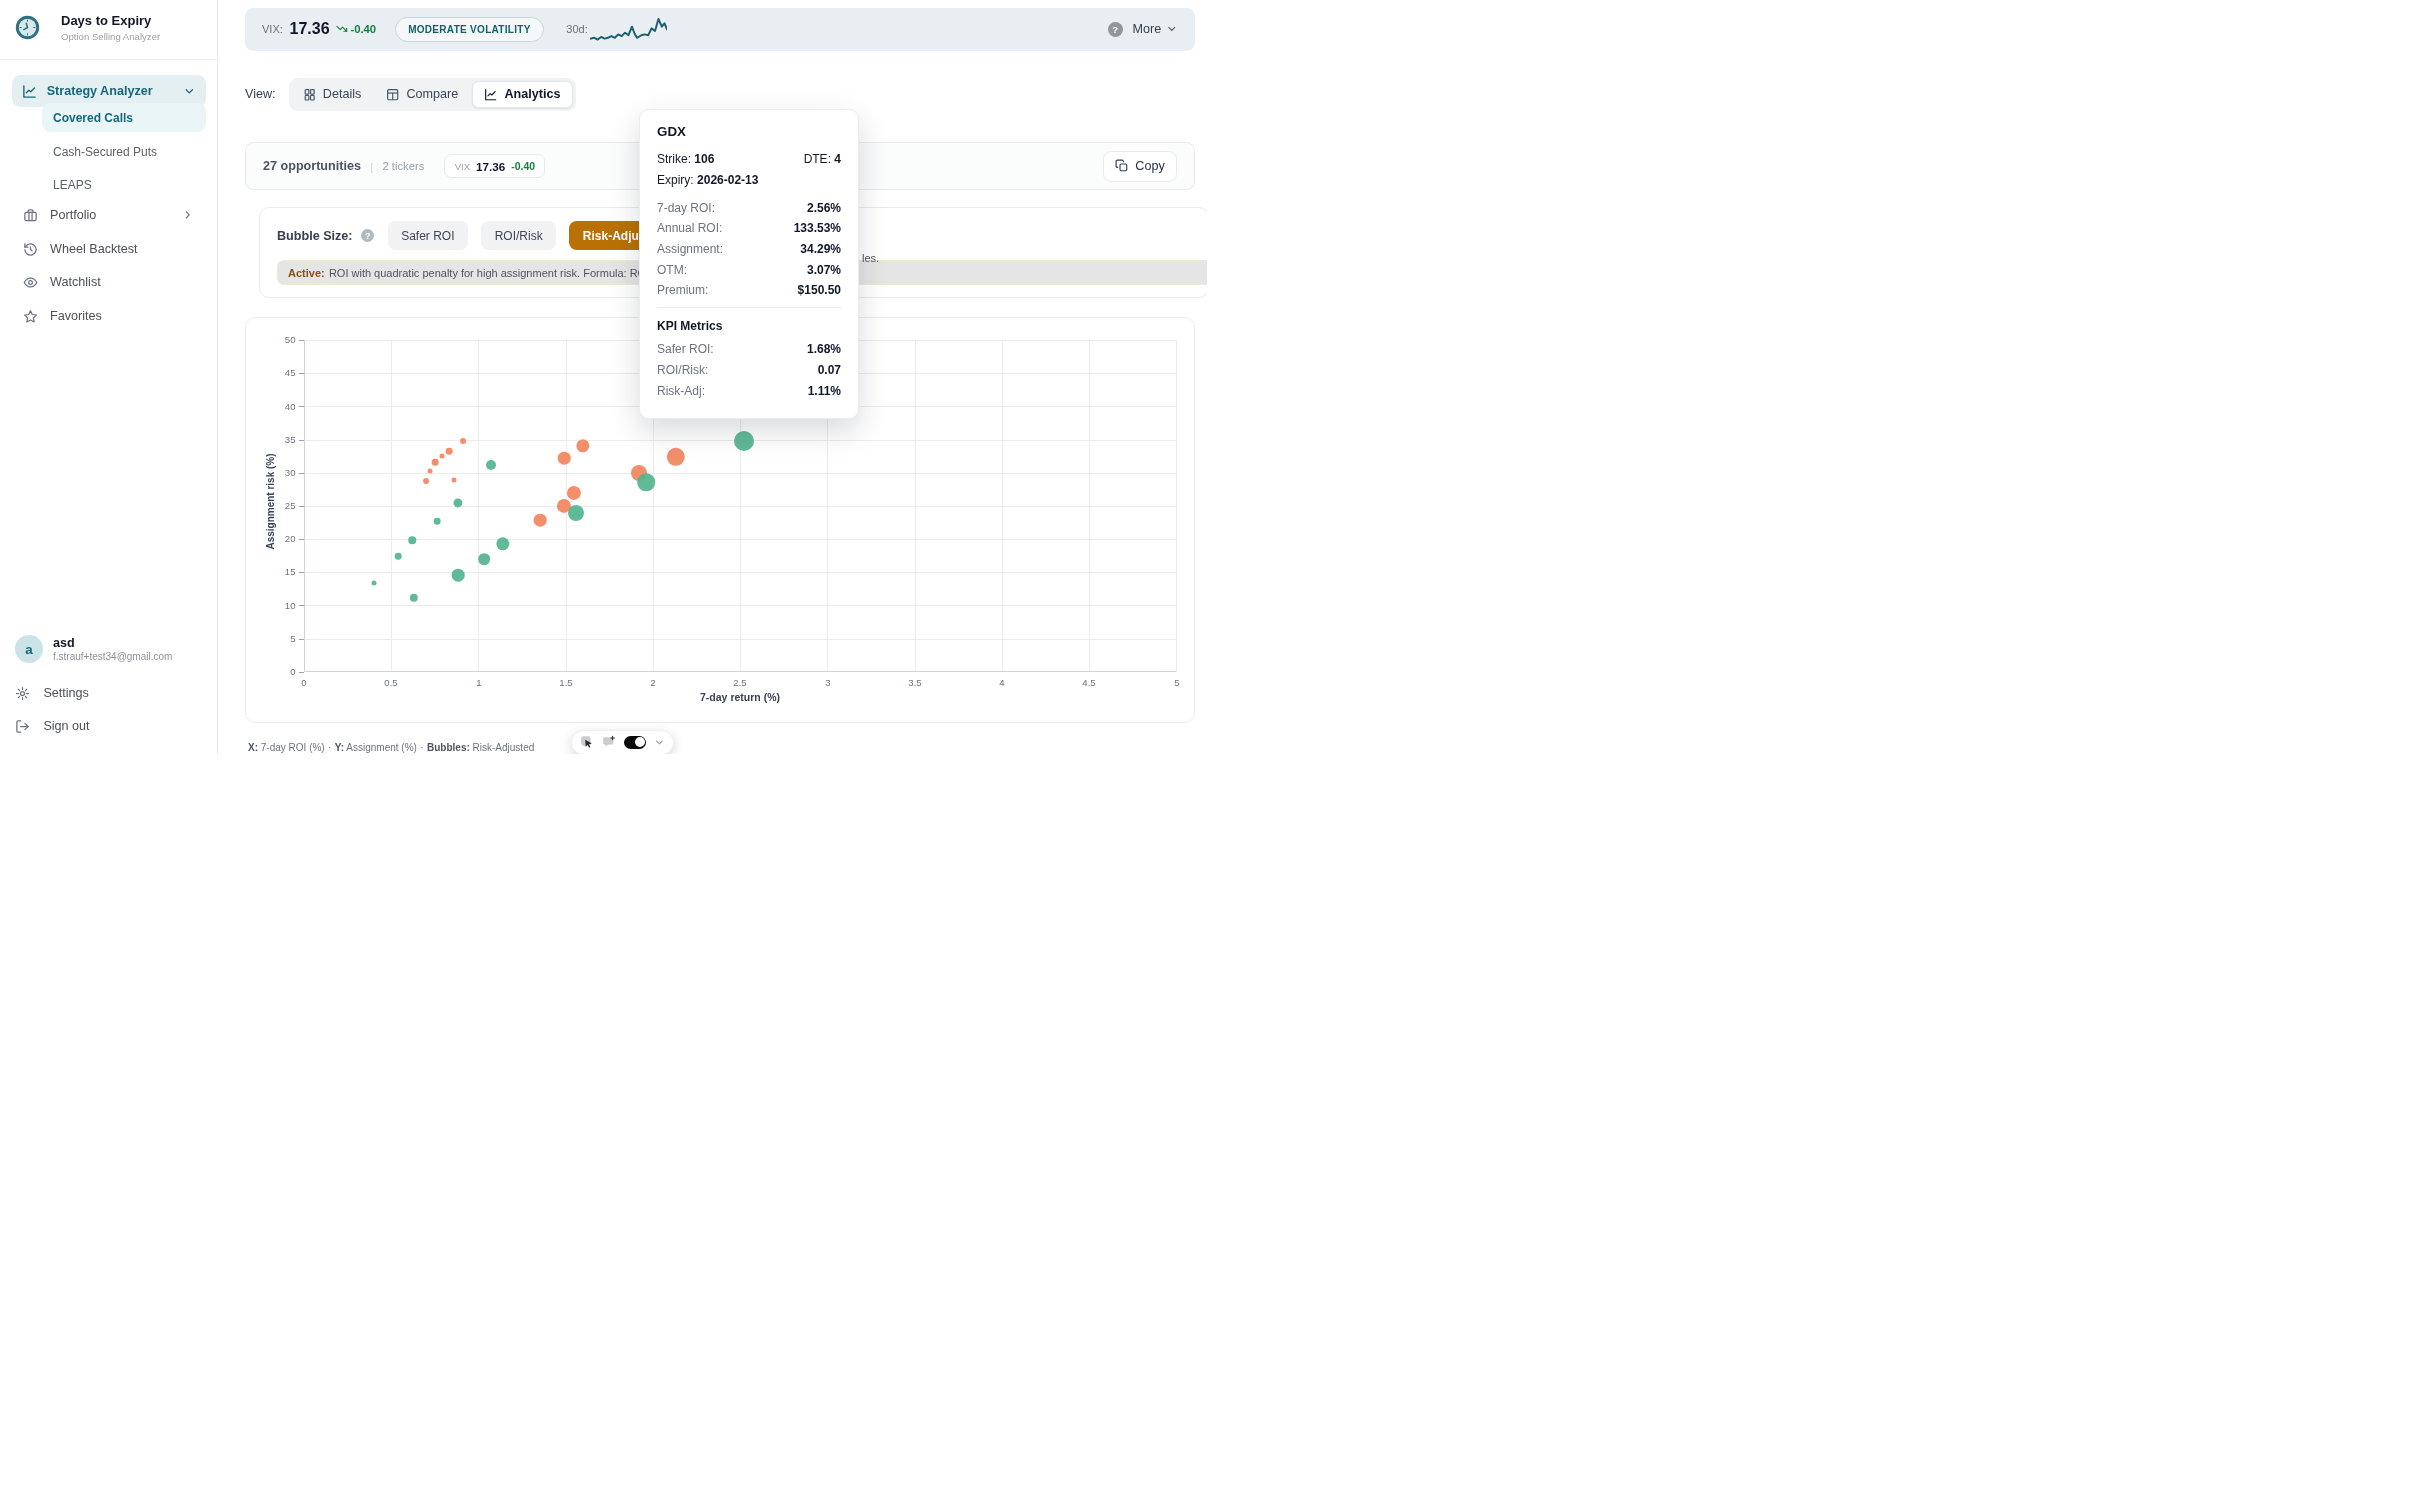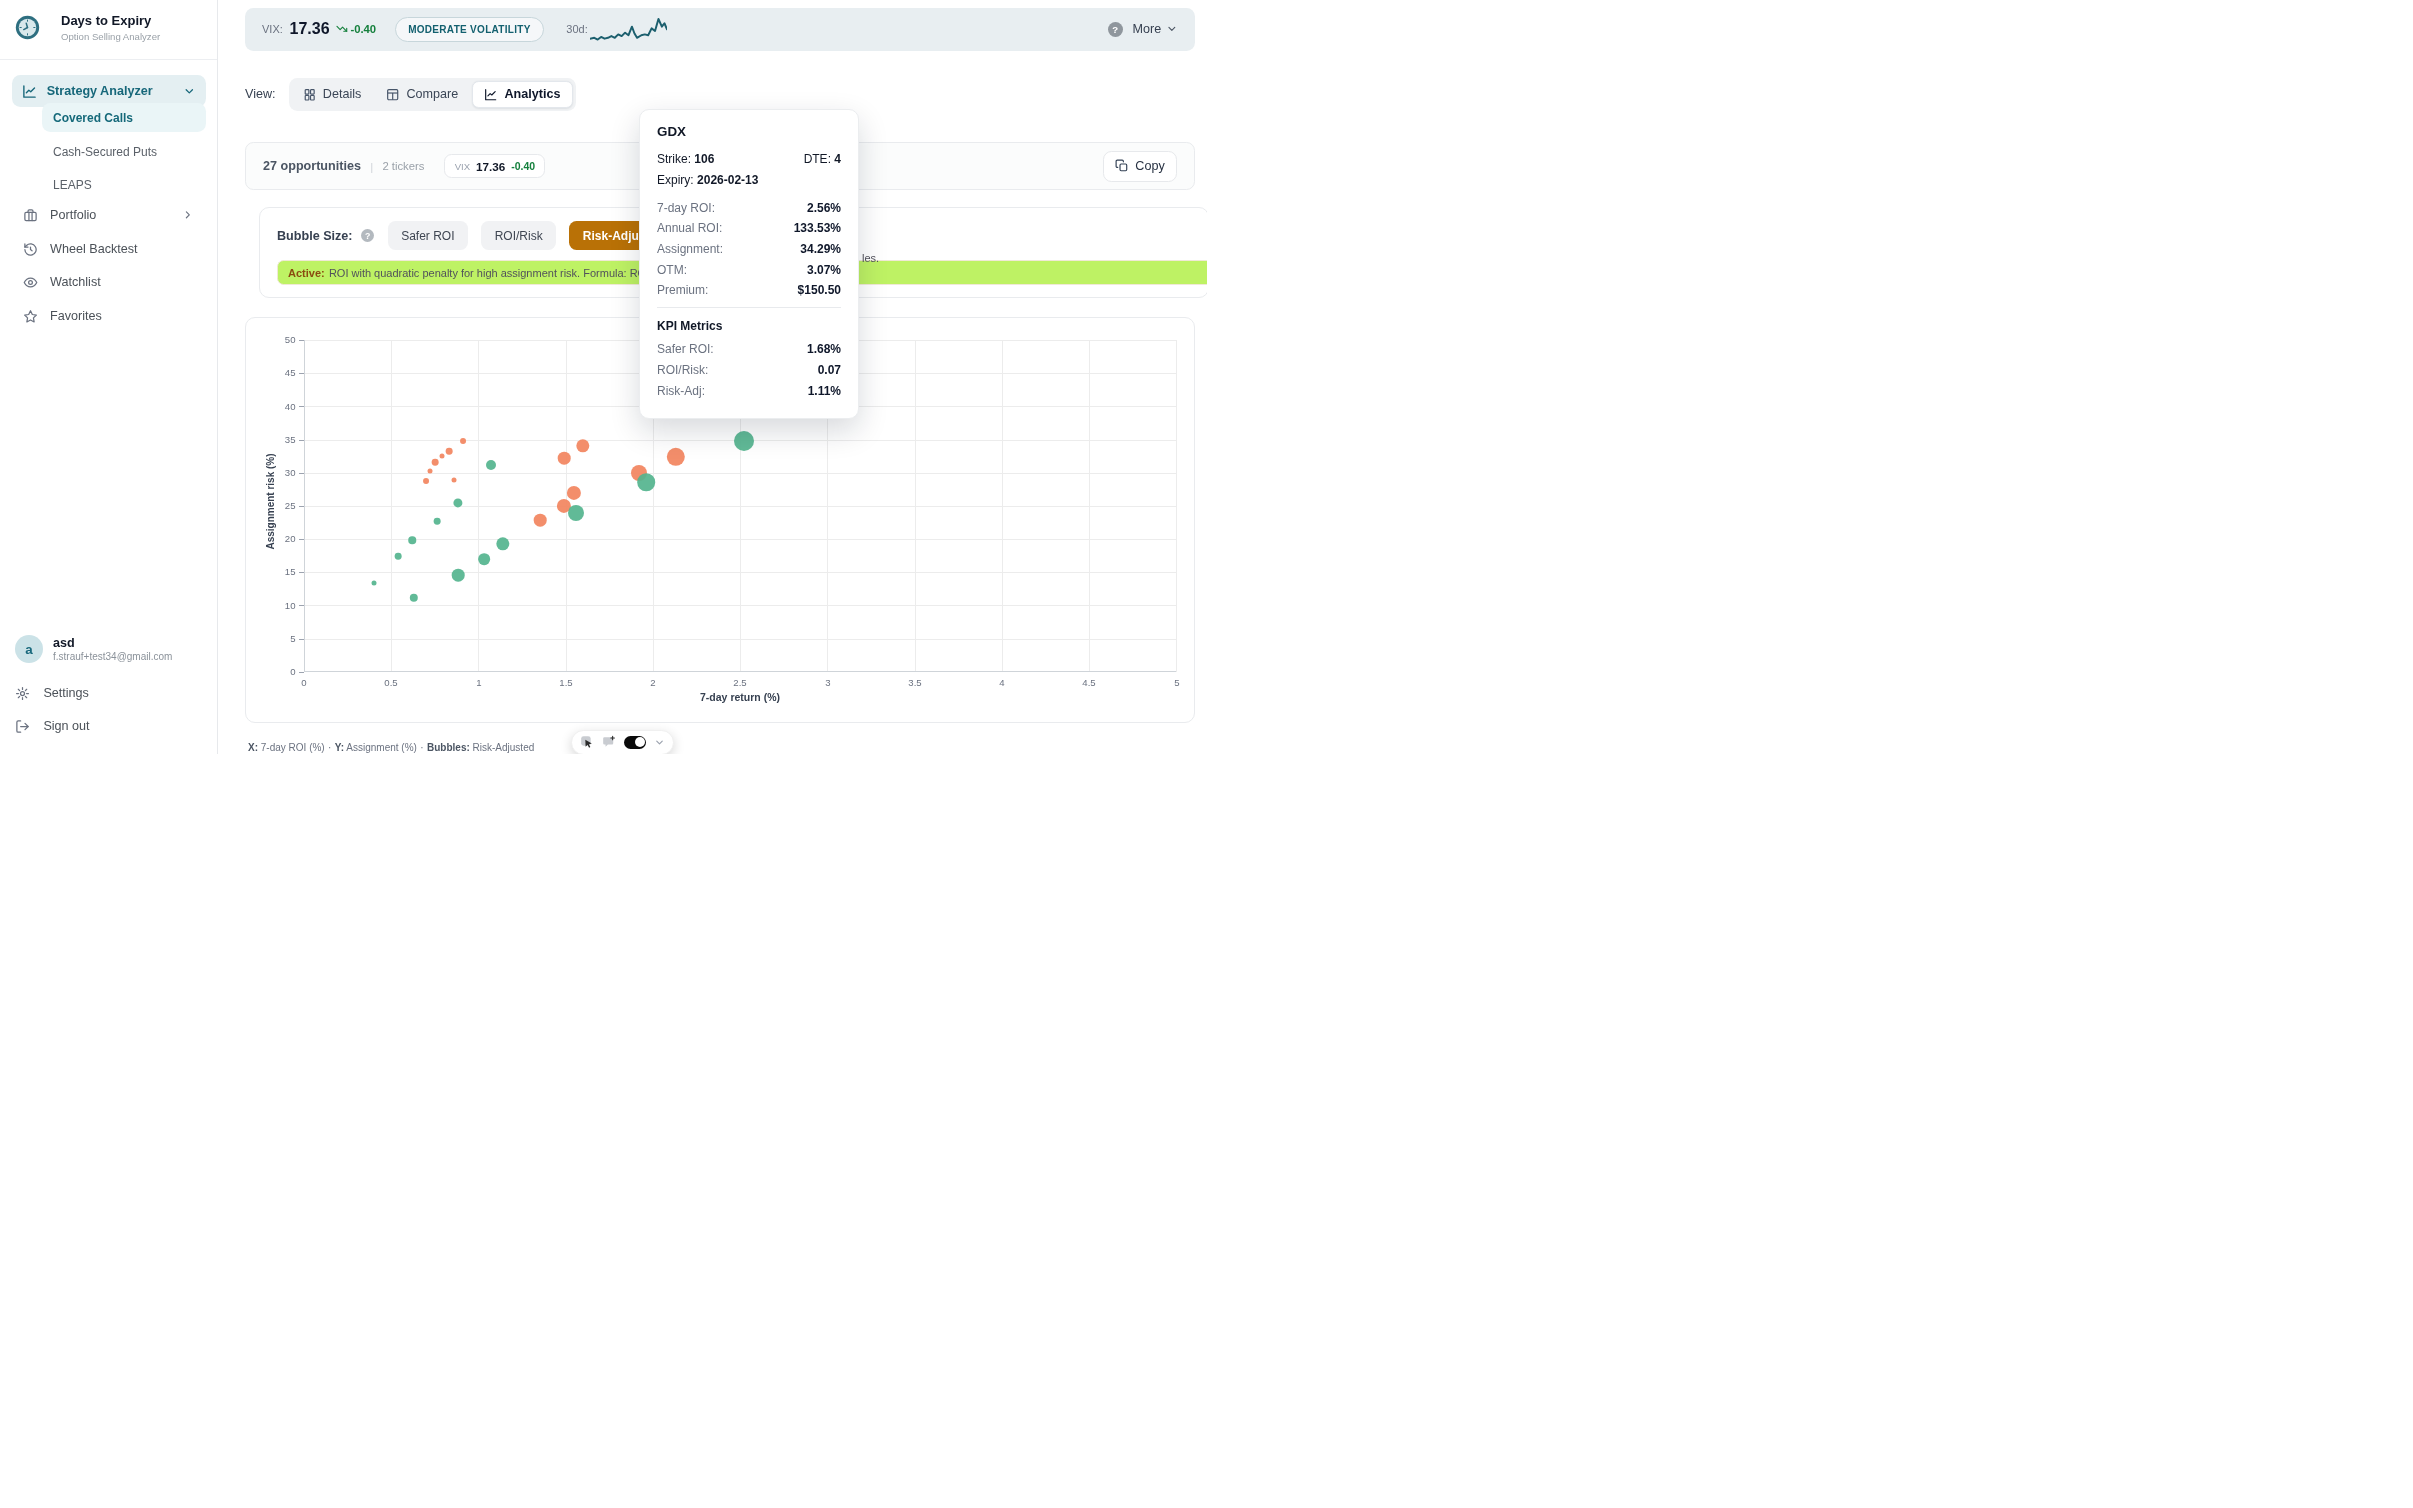--- a/index.html
+++ b/index.html
@@ -52,21 +52,21 @@
   .vix-pill .k { font-size:9.6px; color:#9ca3af; }
   .vix-pill .v { font-size:11.7px; font-weight:700; color:#111827; }
   .vix-pill .c { font-size:10.5px; font-weight:600; color:#15803d; }
   .copy-btn { margin-left:auto; width:74px; height:31px; background:#fff; border:0.8px solid #e7e9ec; border-radius:8.4px; display:flex; align-items:center; justify-content:center; gap:6.7px; font-size:12.6px; color:#273142; cursor:pointer; }
 
   .bubble-card { position:absolute; left:231px; top:207px; width:950px; height:91px; background:#fff; border:0.8px solid #e9ebee; border-radius:10px;margin-left:28px; }
   .bs-row { position:absolute; left:17px; top:13.4px; display:flex; align-items:center; gap:8.4px; }
   .bs-label { font-size:12.6px; font-weight:600; color:#374151; }
   .chip { height:28.5px; display:flex; align-items:center; padding:0 13.4px; border-radius:7.5px; background:#f1f2f4; font-size:12px; color:#3f4652; cursor:pointer; margin-left:5px; }
   .chip.active { background:#b97106; color:#fff; font-weight:600; }
-  .formula-box { position:absolute; left:17px; top:52px; width:1035px; height:25px; background:#bef264; border:0.8px solid #f0e9d6; border-radius:6.7px; display:flex; align-items:center; padding:0 10px; overflow:hidden; white-space:nowrap; }
+  .formula-box { position:absolute; left:17px; top:52px; width:1035px; height:25px; background:#e5e5e5; border:0.8px solid #f0e9d6; border-radius:6.7px; display:flex; align-items:center; padding:0 10px; overflow:hidden; white-space:nowrap; }
   .formula-box .act { font-size:11px; font-weight:700; color:#8a4c10; margin-right:4.2px; }
   .formula-box .txt { font-size:11px; color:#52525b; }
   .formula-tail { position:absolute; left:862px; top:252px; font-size:11px; color:#52525b; }
 
   .chart-card { position:absolute; left:245px; top:317px; width:950px; height:406px; background:#fff; border:0.8px solid #e9ebee; border-radius:10px; }
   #plot { position:absolute; left:304px; top:340px; width:872px; height:332px; }
   .gl-v { position:absolute; top:0; width:0.8px; height:100%; background:#ececec; }
   .gl-h { position:absolute; left:0; height:0.8px; width:100%; background:#ececec; }
   .axis-y { position:absolute; left:0; top:0; width:0.8px; height:100%; background:#cfd4d9; }
   .axis-x { position:absolute; left:0; bottom:0; width:100%; height:0.8px; background:#cfd4d9; }

